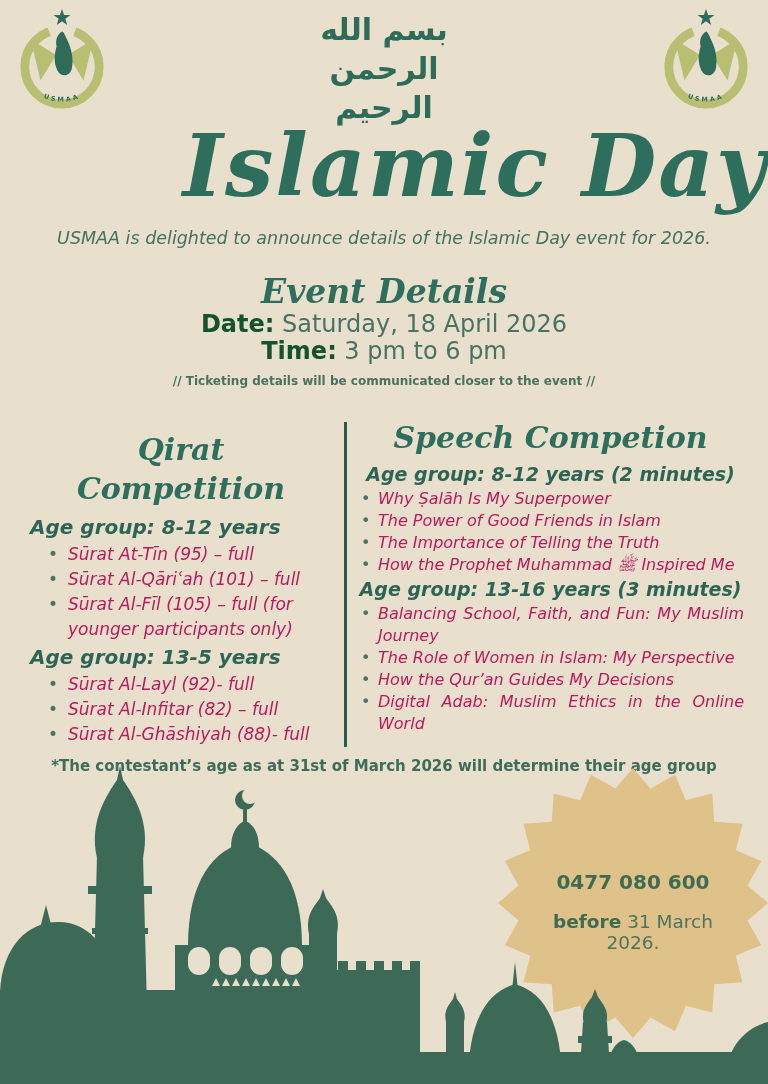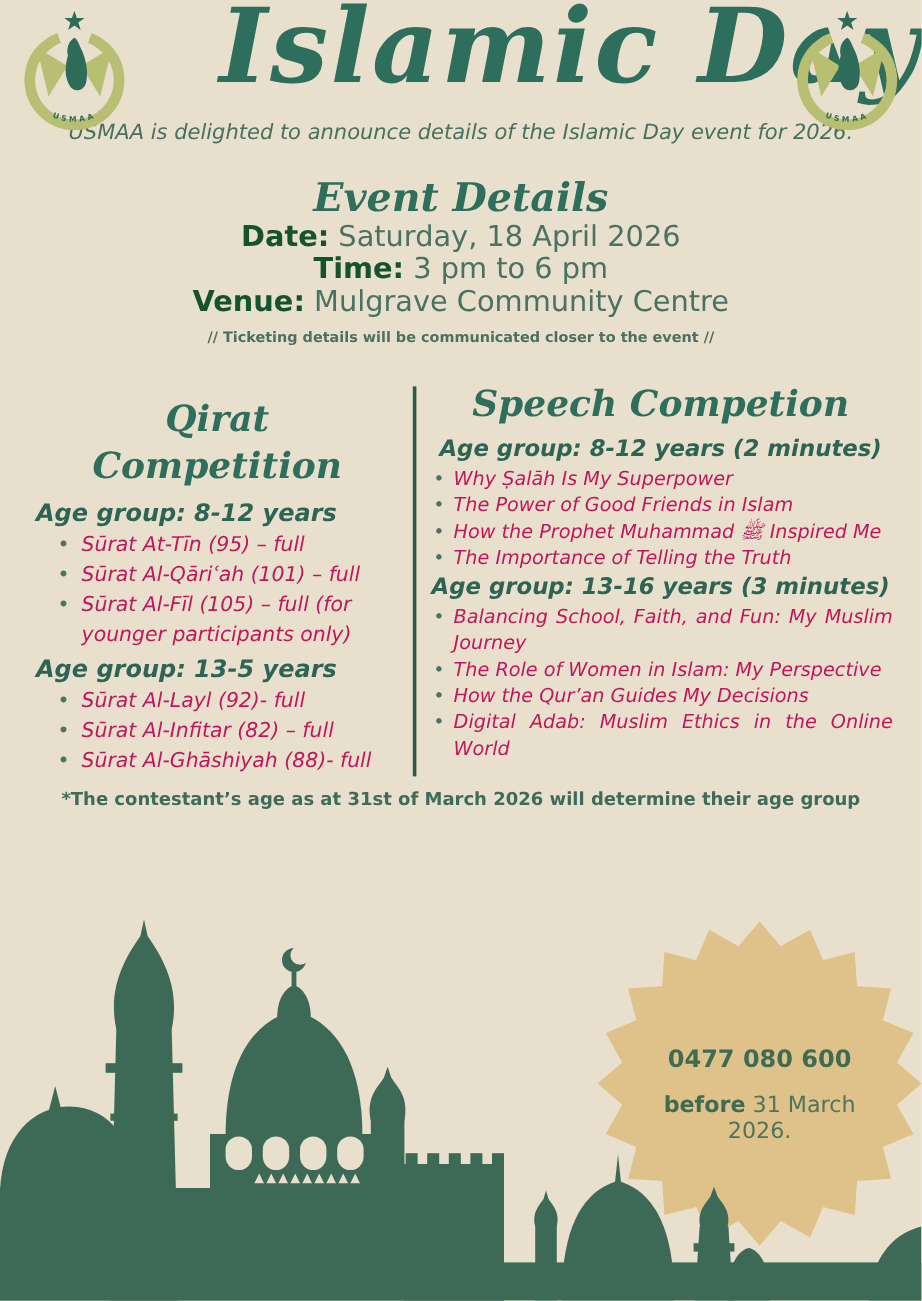--- a/index.html
+++ b/index.html
@@ -98,29 +98,29 @@
       <polygon points="82,34 56,50 72,76" fill="#b8be72"></polygon>
       <path d="M50 26 C45 29 43 35 44.5 41 C42 50 41.5 58 45.5 66 C49 73 58 72 60 64 C62 55 60 44 55.5 35 C53.5 30.5 52 26.5 50 26 Z" fill="#2e6b58"></path>
       <polygon points="50,3 52.1,9.1 58.6,9.2 53.4,13.1 55.3,19.3 50,15.6 44.7,19.3 46.6,13.1 41.4,9.2 47.9,9.1" fill="#2e6b58"></polygon>
       <path id="arcR" d="M30 93 Q 50 102 70 93" fill="none"></path>
       <text font-size="6.5" font-weight="bold" fill="#2e6b58" letter-spacing="2.5">
         <textPath href="#arcR" startOffset="50%" text-anchor="middle">USMAA</textPath>
       </text>
     </svg>
   </div>
 
+  <div class="bismillah">بسم الله الرحمن الرحيم</div>
 
   <h1 class="title script">Islamic Day</h1>
   <p class="subtitle">USMAA is delighted to announce details of the Islamic Day event for 2026.</p>
 
   <section class="event">
     <h2 class="event-heading script">Event Details</h2>
     <div class="detail-row"><b>Date:</b><span> Saturday, 18 April 2026</span></div>
     <div class="detail-row"><b>Time:</b><span> 3 pm to 6 pm</span></div>
-    <div class="detail-row"><b>Venue:</b><span> Mulgrave Community Centre</span></div>
     <div class="ticket-note">// Ticketing details will be communicated closer to the event //</div>
   </section>
 
   <section class="columns">
 
     <div class="col-left">
       <h3 class="col-heading script">Qirat Competition</h3>
       <div class="age-title">Age group: 8-12 years</div>
       <ul>
         <li>Sūrat At-Tīn (95) – full</li>
@@ -136,22 +136,22 @@
     </div>
 
     <div class="divider"></div>
 
     <div class="col-right">
       <h3 class="col-heading script">Speech Competion</h3>
       <div class="age-title">Age group: 8-12 years (2 minutes)</div>
       <ul>
         <li>Why Ṣalāh Is My Superpower</li>
         <li>The Power of Good Friends in Islam</li>
+        <li>The Importance of Telling the Truth</li>
         <li>How the Prophet Muhammad ﷺ Inspired Me</li>
-        <li>The Importance of Telling the Truth</li>
       </ul>
       <div class="age-title">Age group: 13-16 years (3 minutes)</div>
       <ul>
         <li>Balancing School, Faith, and Fun: My Muslim Journey</li>
         <li>The Role of Women in Islam: My Perspective</li>
         <li>How the Qur’an Guides My Decisions</li>
         <li>Digital Adab: Muslim Ethics in the Online World</li>
       </ul>
     </div>
 

